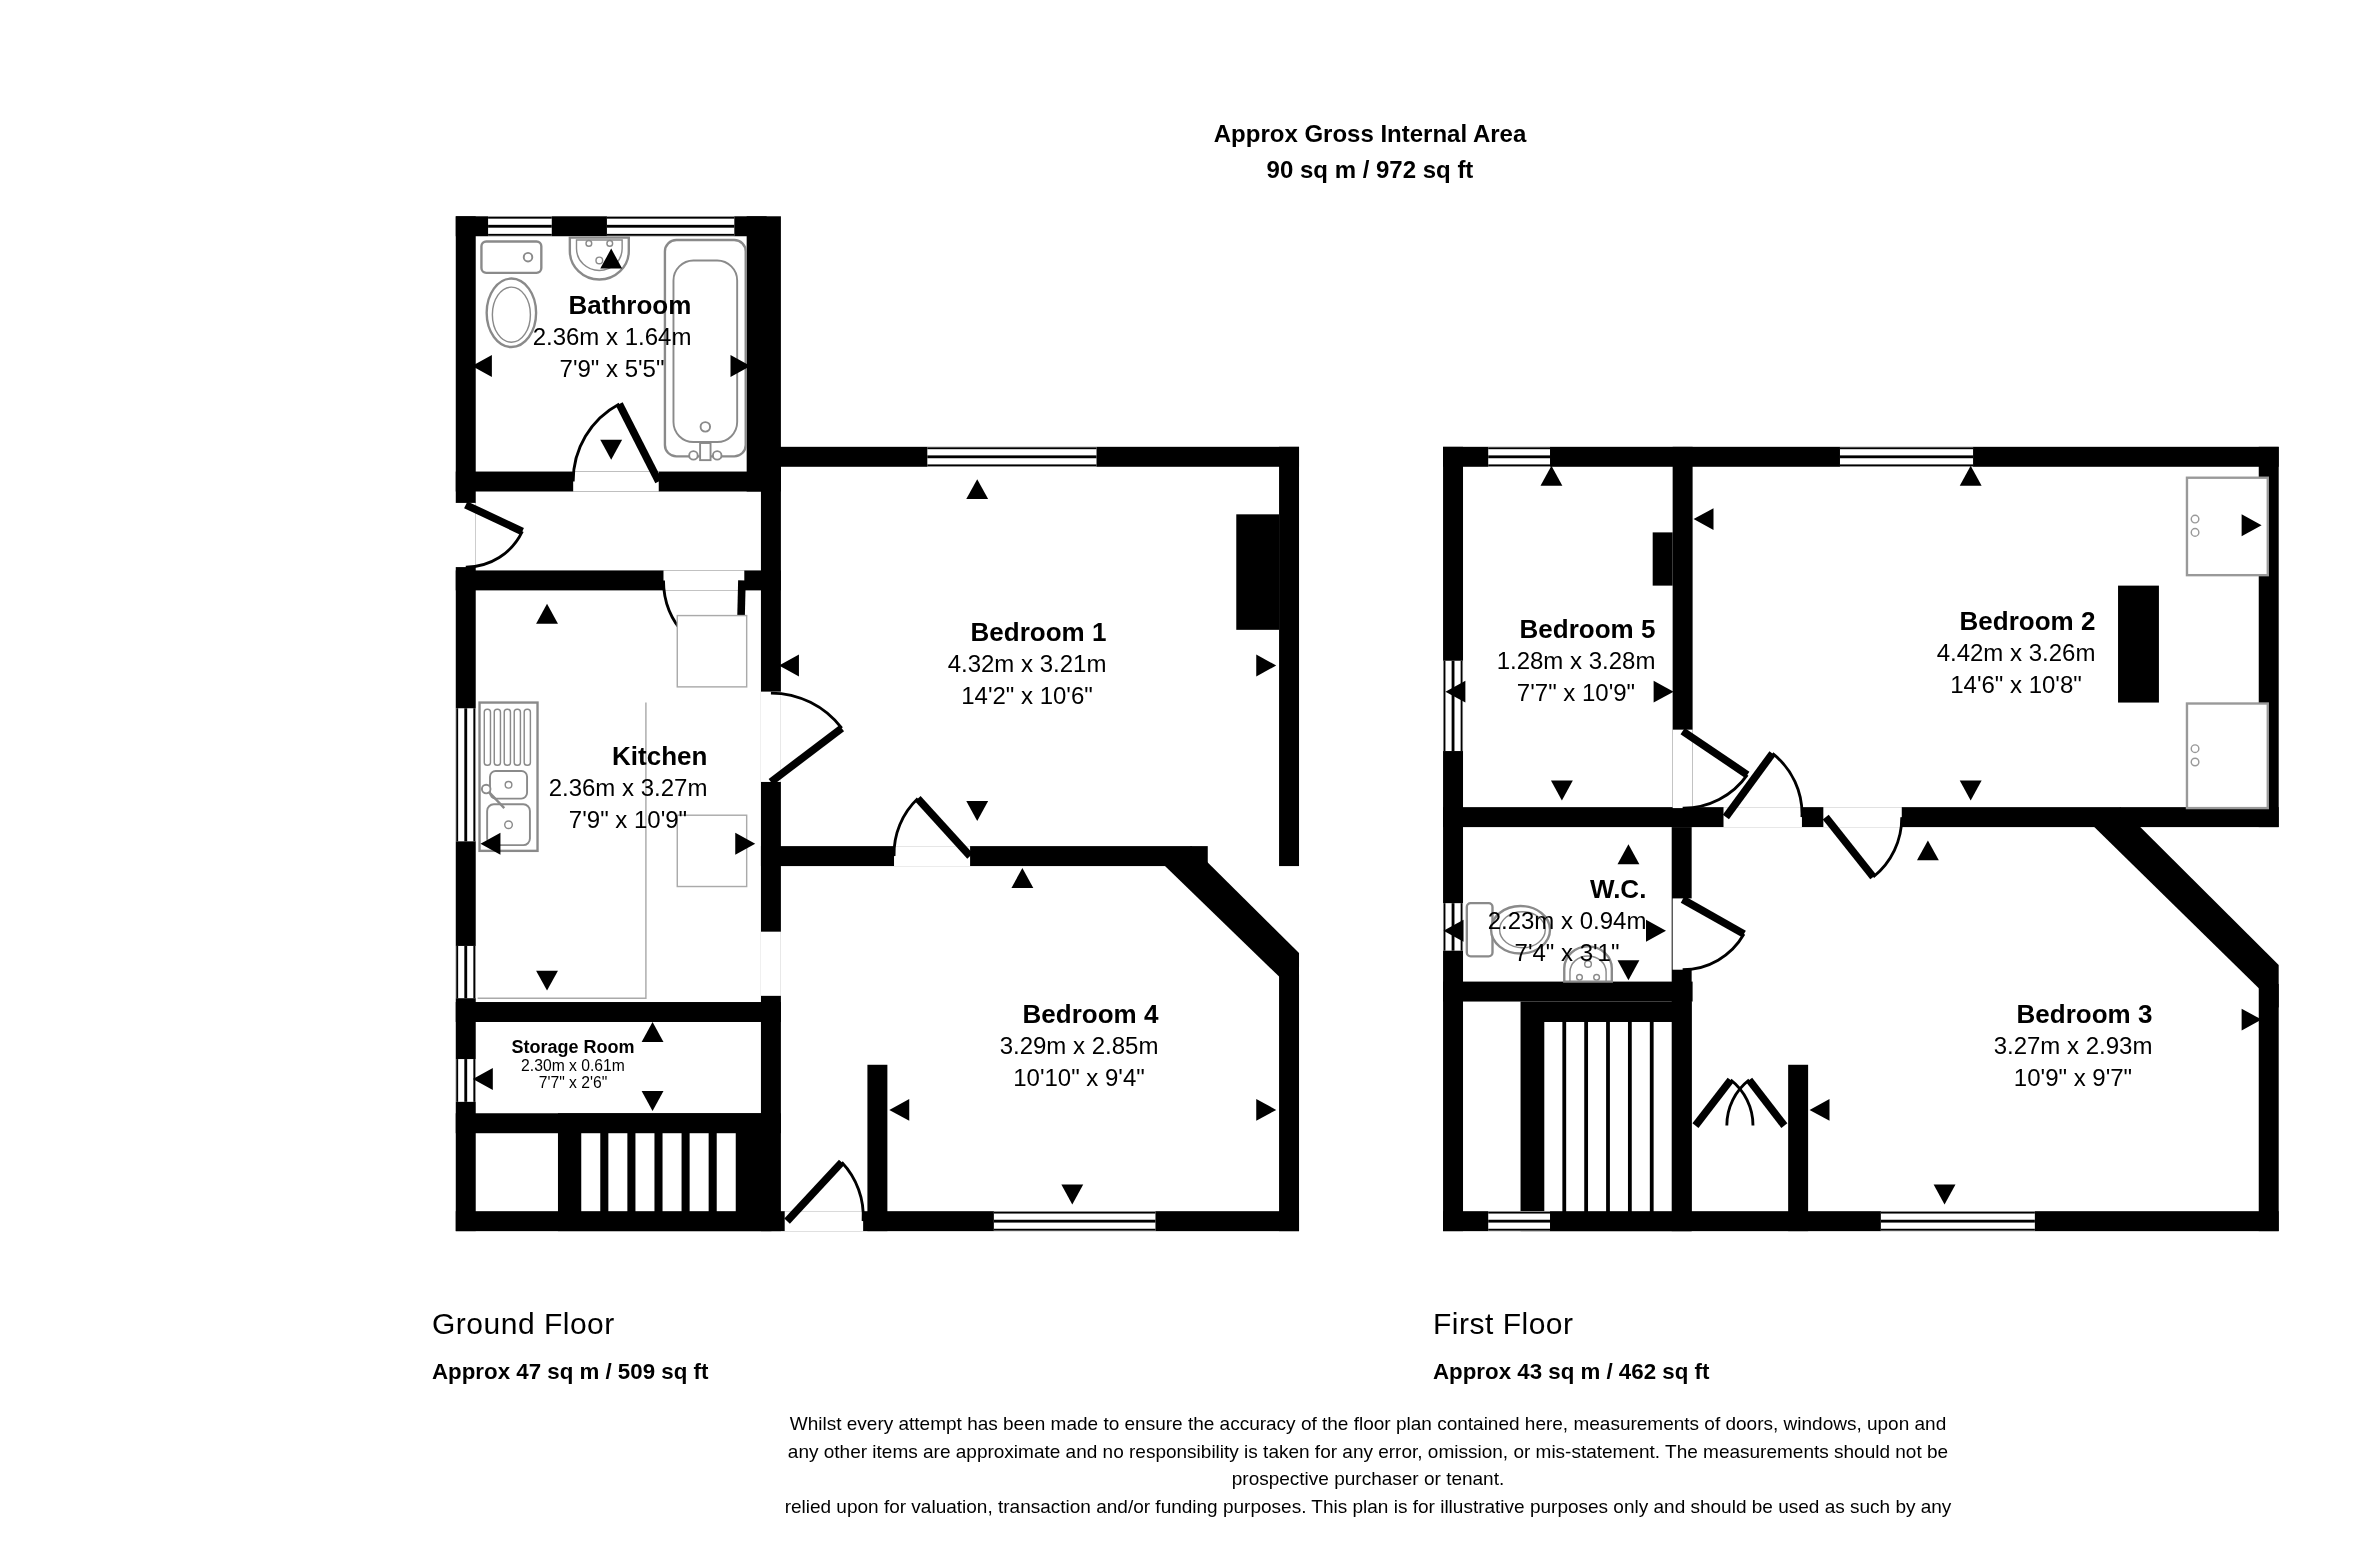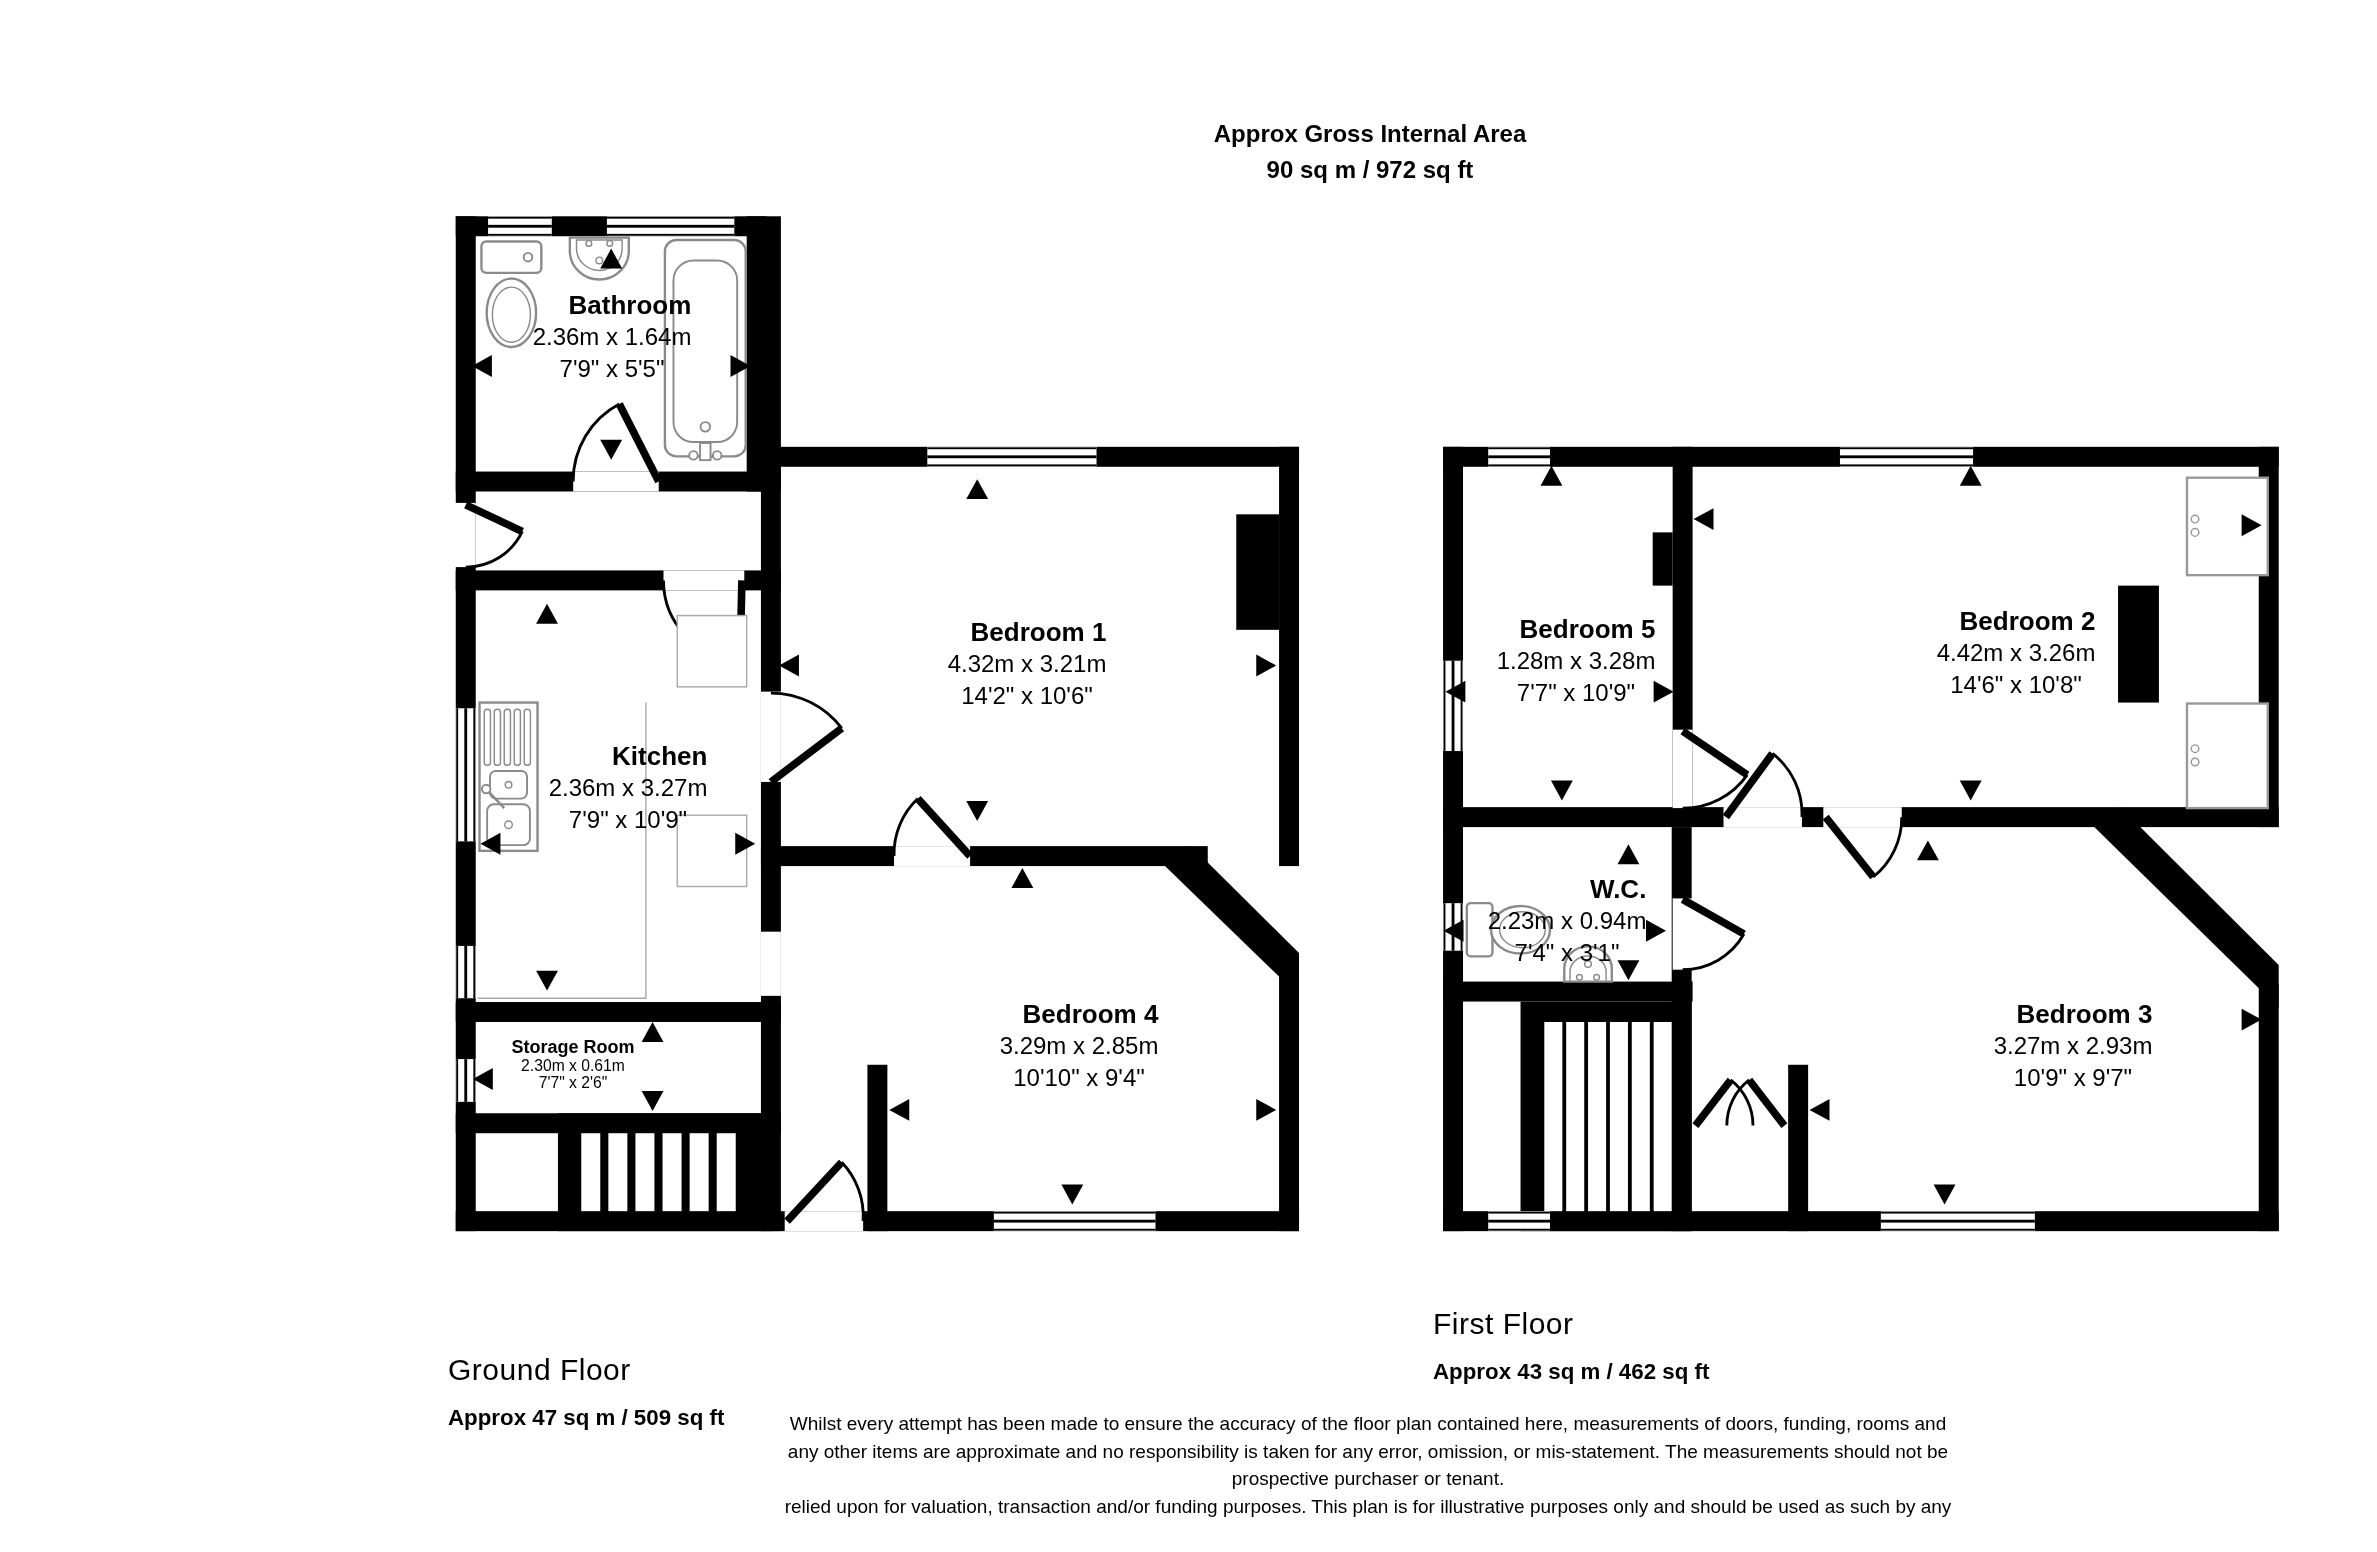--- a/index.html
+++ b/index.html
@@ -421,30 +421,30 @@
     <div class="room-name">W.C.</div>
     <div class="room-dim">2.23m x 0.94m</div>
     <div class="room-dim">7'4" x 3'1"</div>
   </div>
   <div class="room-label" style="left:2073px; top:998px;">
     <div class="room-name">Bedroom 3</div>
     <div class="room-dim">3.27m x 2.93m</div>
     <div class="room-dim">10'9" x 9'7"</div>
   </div>
 
-  <div class="floor-caption" style="left:448px; top:1307px;margin-top:46px;">
+  <div class="floor-caption" style="left:432px; top:1307px;">
     <div class="floor-name">Ground Floor</div>
     <div class="floor-area">Approx 47 sq m / 509 sq ft</div>
   </div>
   <div class="floor-caption" style="left:1433px; top:1307px;">
     <div class="floor-name">First Floor</div>
     <div class="floor-area">Approx 43 sq m / 462 sq ft</div>
   </div>
 
   <div class="disclaimer">
-    <div>Whilst every attempt has been made to ensure the accuracy of the floor plan contained here, measurements of doors, funding, rooms and</div>
+    <div>Whilst every attempt has been made to ensure the accuracy of the floor plan contained here, measurements of doors, windows, upon and</div>
     <div>any other items are approximate and no responsibility is taken for any error, omission, or mis-statement. The measurements should not be</div>
     <div>prospective purchaser or tenant.</div>
     <div>relied upon for valuation, transaction and/or funding purposes. This plan is for illustrative purposes only and should be used as such by any</div>
   </div>
 
 </div>
 
 
 </body></html>

